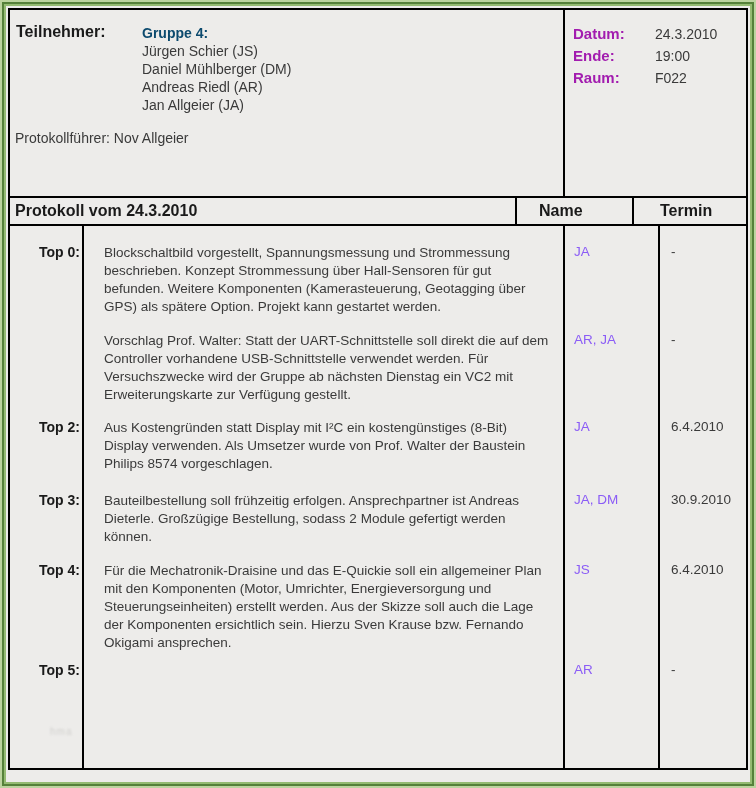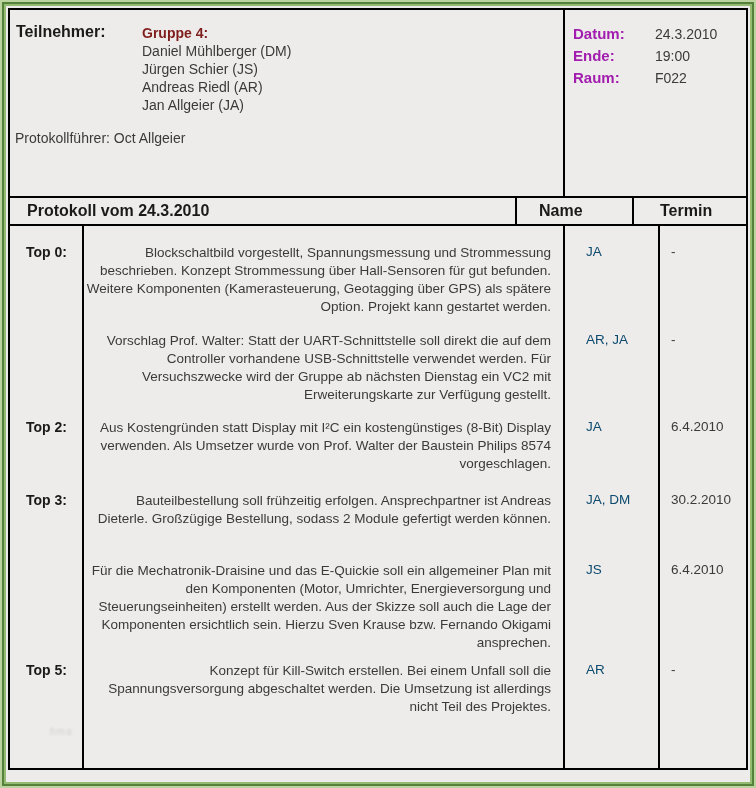--- a/index.html
+++ b/index.html
@@ -32,49 +32,49 @@
   }
   .hline{height:2px;background:#000;flex:0 0 auto;}
   .vline{width:2px;background:#000;flex:0 0 auto;}
 
   
   .hdr{flex:0 0 186px;display:flex;justify-content:space-between;}
   .hdr-left{flex:1 1 auto;position:relative;}
   .hdr-right{flex:0 0 181px;position:relative;}
   .t-label{position:absolute;left:6px;top:13px;font-size:16px;font-weight:bold;color:#1a1a1a;}
   .group{position:absolute;left:132px;top:14px;font-size:14px;line-height:18px;color:#3a3a3a;}
-  .group .g-title{font-weight:bold;color:#7f1d1d;}
+  .group .g-title{font-weight:bold;color:#0c4a6e;}
   .writer{position:absolute;left:5px;top:120px;font-size:14px;color:#3a3a3a;}
   .meta{position:absolute;left:8px;top:13px;font-size:14px;}
   .meta-row{display:flex;line-height:22px;}
   .meta-row .m-label{width:82px;font-weight:bold;font-size:15px;color:#a21caf;}
   .meta-row .m-value{color:#3a3a3a;}
 
   
   .prow{flex:0 0 26px;display:flex;align-items:stretch;font-weight:bold;color:#1a1a1a;}
-  .prow .p-title{flex:1 1 auto;font-size:16px;line-height:25px;padding-left:17px;}
+  .prow .p-title{flex:1 1 auto;font-size:16px;line-height:25px;padding-left:5px;}
   .prow .p-name{flex:0 0 93px;font-size:16px;line-height:25px;padding-left:8px;margin-left:14px;}
   .prow .p-termin{flex:0 0 86px;font-size:16px;line-height:25px;padding-left:26px;}
 
   
   .content{
     flex:1 1 auto;
     display:grid;
     grid-template-columns:72px 2px 1fr 2px 93px 2px 86px;
     grid-template-rows:16px 88px 87px 73px 70px 100px 1fr;
     position:relative;
   }
   .content .vl{background:#000;grid-row:1/8;}
   .vl.v1{grid-column:2;}
   .vl.v2{grid-column:4;}
   .vl.v3{grid-column:6;}
   .cell{padding-top:2px;box-sizing:border-box;}
-  .c-topic{grid-column:1;font-size:14px;font-weight:bold;color:#1a1a1a;padding-left:16px;white-space:nowrap;}
-  .c-desc{grid-column:3;font-size:13.5px;line-height:18px;color:#3a3a3a;padding-left:0;padding-right:12px;text-align:right;}
-  .c-name{grid-column:5;font-size:13.5px;color:#0c4a6e;padding-left:9px;margin-left:12px;}
+  .c-topic{grid-column:1;font-size:14px;font-weight:bold;color:#1a1a1a;padding-left:29px;white-space:nowrap;}
+  .c-desc{grid-column:3;font-size:13.5px;line-height:18px;color:#3a3a3a;padding-left:20px;padding-right:12px;}
+  .c-name{grid-column:5;font-size:13.5px;color:#8b5cf6;padding-left:9px;}
   .c-termin{grid-column:7;font-size:13.5px;color:#3a3a3a;padding-left:11px;}
   .r1{grid-row:2;} .r2{grid-row:3;} .r3{grid-row:4;}
   .r4{grid-row:5;} .r5{grid-row:6;} .r6{grid-row:7;}
 
   .watermark{
     position:absolute;left:40px;top:716px;
     font-size:10px;color:#b9b9b6;opacity:.55;
     filter:blur(1px);
     letter-spacing:1px;
   }
@@ -85,26 +85,26 @@
 <div class="page">
   <div class="green-frame"></div>
 
   <div class="table-box">
 
     <div class="hdr">
       <div class="hdr-left">
         <div class="t-label">Teilnehmer:</div>
         <div class="group">
           <div class="g-title">Gruppe 4:</div>
+          <div>Jürgen Schier (JS)</div>
           <div>Daniel Mühlberger (DM)</div>
-          <div>Jürgen Schier (JS)</div>
           <div>Andreas Riedl (AR)</div>
           <div>Jan Allgeier (JA)</div>
         </div>
-        <div class="writer">Protokollführer: Oct Allgeier</div>
+        <div class="writer">Protokollführer: Nov Allgeier</div>
       </div>
       <div class="vline"></div>
       <div class="hdr-right">
         <div class="meta">
           <div class="meta-row">
             <span class="m-label">Datum:</span>
             <span class="m-value">24.3.2010</span>
           </div>
           <div class="meta-row">
             <span class="m-label">Ende:</span>
@@ -145,27 +145,27 @@
       <div class="cell c-termin r2">-</div>
 
       <div class="cell c-topic r3">Top 2:</div>
       <div class="cell c-desc  r3">Aus Kostengründen statt Display mit I²C ein kostengünstiges (8-Bit) Display verwenden. Als Umsetzer wurde von Prof. Walter der Baustein Philips 8574 vorgeschlagen.</div>
       <div class="cell c-name  r3">JA</div>
       <div class="cell c-termin r3">6.4.2010</div>
 
       <div class="cell c-topic r4">Top 3:</div>
       <div class="cell c-desc  r4">Bauteilbestellung soll frühzeitig erfolgen. Ansprechpartner ist Andreas Dieterle. Großzügige Bestellung, sodass 2 Module gefertigt werden können.</div>
       <div class="cell c-name  r4">JA, DM</div>
-      <div class="cell c-termin r4">30.2.2010</div>
+      <div class="cell c-termin r4">30.9.2010</div>
 
+      <div class="cell c-topic r5">Top 4:</div>
       <div class="cell c-desc  r5">Für die Mechatronik-Draisine und das E-Quickie soll ein allgemeiner Plan mit den Komponenten (Motor, Umrichter, Energieversorgung und Steuerungseinheiten) erstellt werden. Aus der Skizze soll auch die Lage der Komponenten ersichtlich sein. Hierzu Sven Krause bzw. Fernando Okigami ansprechen.</div>
       <div class="cell c-name  r5">JS</div>
       <div class="cell c-termin r5">6.4.2010</div>
 
       <div class="cell c-topic r6">Top 5:</div>
-      <div class="cell c-desc  r6">Konzept für Kill-Switch erstellen. Bei einem Unfall soll die Spannungsversorgung abgeschaltet werden. Die Umsetzung ist allerdings nicht Teil des Projektes.</div>
       <div class="cell c-name  r6">AR</div>
       <div class="cell c-termin r6">-</div>
     </div>
 
     <div class="watermark">hma</div>
   </div>
 </div>
 
 </body></html>

